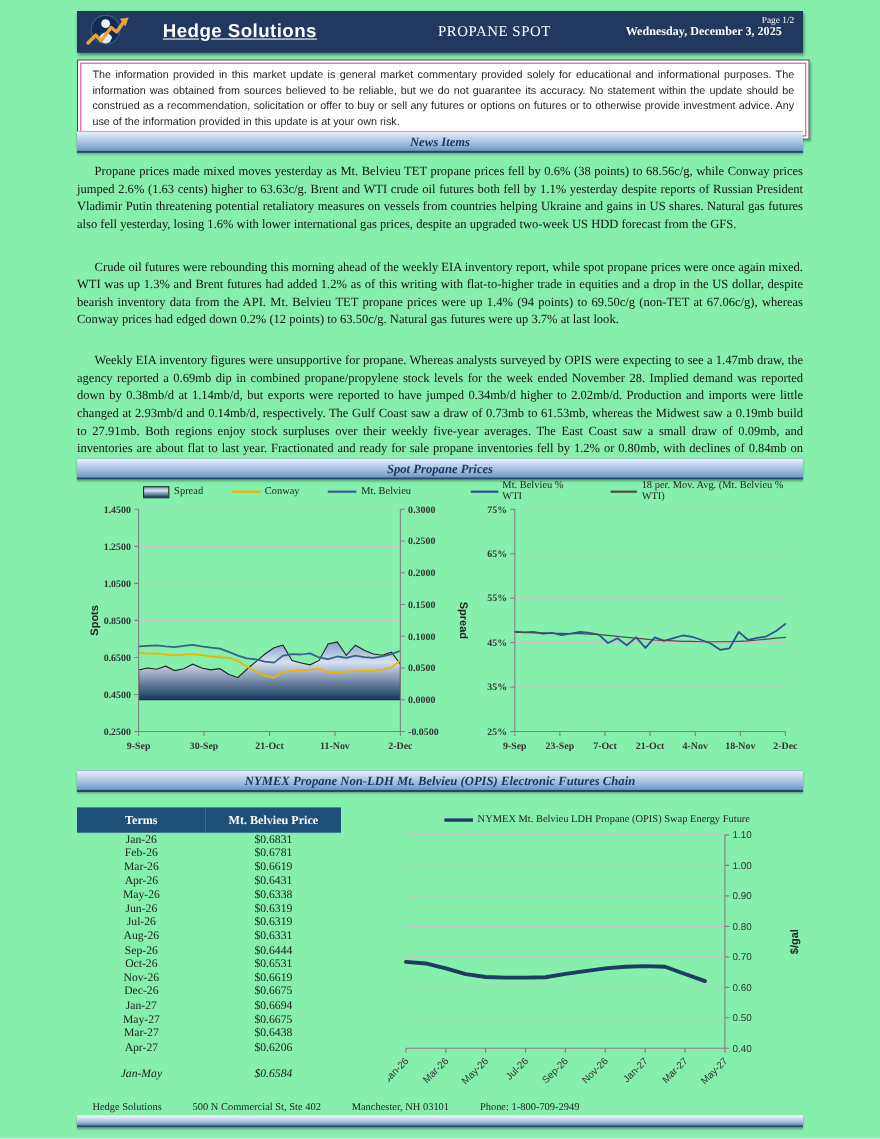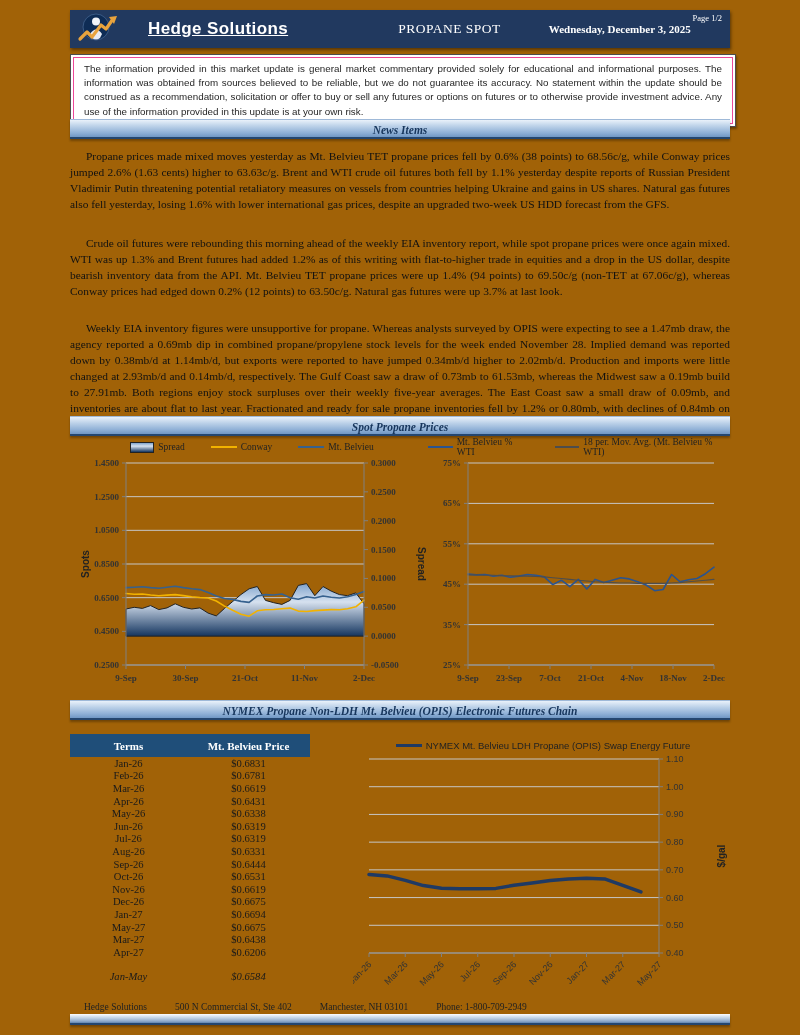--- a/index.html
+++ b/index.html
@@ -1,27 +1,27 @@
 <!DOCTYPE html>
 <html><head>
 <meta charset="utf-8">
 <style>
   html,body{margin:0;padding:0;background:#fff;}
-  .page{position:relative;width:800px;height:1035px;background:#a16207;overflow:hidden;
+  .page{position:relative;width:800px;height:1035px;background:#86efac;overflow:hidden;
         font-family:"Liberation Serif",serif;color:#1a1a1a;}
   .content-abs{position:absolute;left:70px;width:660px;}
 
   
   .topbar{top:10px;height:38px;background:#21395F;display:flex;align-items:center;
           box-shadow:1px 2px 3px rgba(0,0,0,.45);}
   .logo{width:44px;height:34px;margin-left:6px;flex:0 0 auto;}
   .brand{color:#fff;font-family:"Liberation Sans",sans-serif;font-weight:bold;font-size:17px;
          text-decoration:underline;letter-spacing:.4px;margin-left:28px;}
   .doctitle{color:#fff;font-size:13.5px;letter-spacing:.5px;margin-left:110px;font-family:Liberation Serif, serif;}
-  .hdate{color:#fff;font-weight:bold;font-size:11px;margin-left:48px;}
+  .hdate{color:#fff;font-weight:bold;font-size:11px;margin-left:68px;}
   .pagenum{position:absolute;right:8px;top:3px;color:#fff;font-size:8.5px;font-family:Liberation Serif, serif;}
 
   
   .disclaimer{top:54px;border:1px solid #4d4d4d;padding:2px;box-shadow:1px 2px 2px rgba(0,0,0,.35);background:#fff;}
   .disclaimer .inner{border:1px solid #ec4899;padding:4px 10px;}
   .disclaimer p{margin:0;font-family:"Liberation Sans",sans-serif;font-size:9.8px;line-height:1.45;
                 text-align:justify;color:#262626;}
 
   
   .bar{height:17px;line-height:17px;text-align:center;
@@ -30,21 +30,21 @@
        box-shadow:0 2px 2px rgba(0,0,0,.3);}
   .bar span{font-style:italic;font-weight:bold;font-size:11.5px;color:#17365D;margin-top:24px;}
 
   .body-text{margin:0;font-size:11.4px;line-height:1.4;text-align:justify;text-indent:16px;color:#111;}
 
   
   .chartbox{position:absolute;}
   .legend{display:flex;justify-content:center;gap:26px;align-items:center;height:16px;}
   .legend .li{display:flex;align-items:center;gap:4px;font-size:9.5px;color:#222;}
   .legend.serif .li{font-family:"Liberation Serif",serif;}
-  .legend.sans .li{font-family:Liberation Sans, sans-serif;}
+  .legend.sans .li{font-family:Liberation Serif, serif;}
   .sw-line{display:inline-block;width:26px;height:0;border-top-style:solid;}
   .sw-area{display:inline-block;width:22px;height:9px;border:1px solid #222;
            background:linear-gradient(#7FA3CC,#D6E1EF 35%,#14355F);}
   svg text{fill:#333;}
   .tick-serif{font-family:"Liberation Serif",serif;font-size:9px;font-weight:bold;}
   .tick-sans{font-family:"Liberation Sans",sans-serif;font-size:9px;}
   .axlabel{font-family:"Liberation Sans",sans-serif;font-size:10px;font-weight:bold;fill:#222;}
 
   
   .ftable{border-collapse:collapse;width:240px;}

